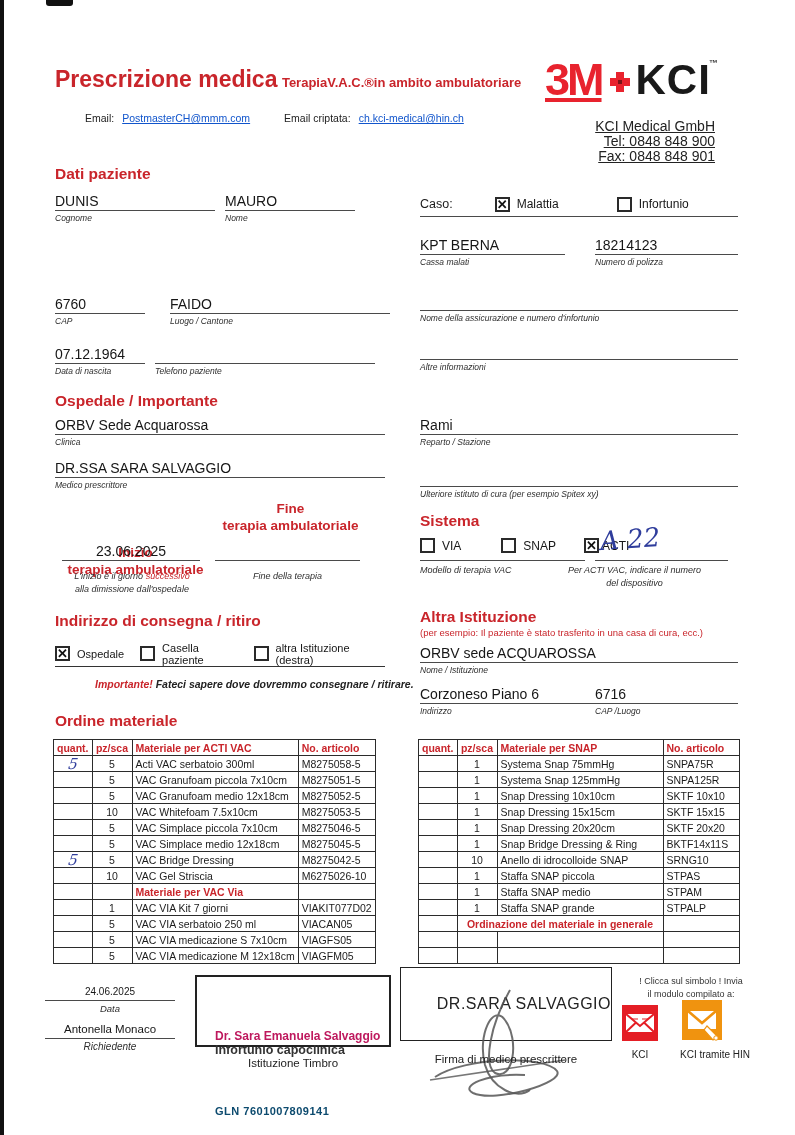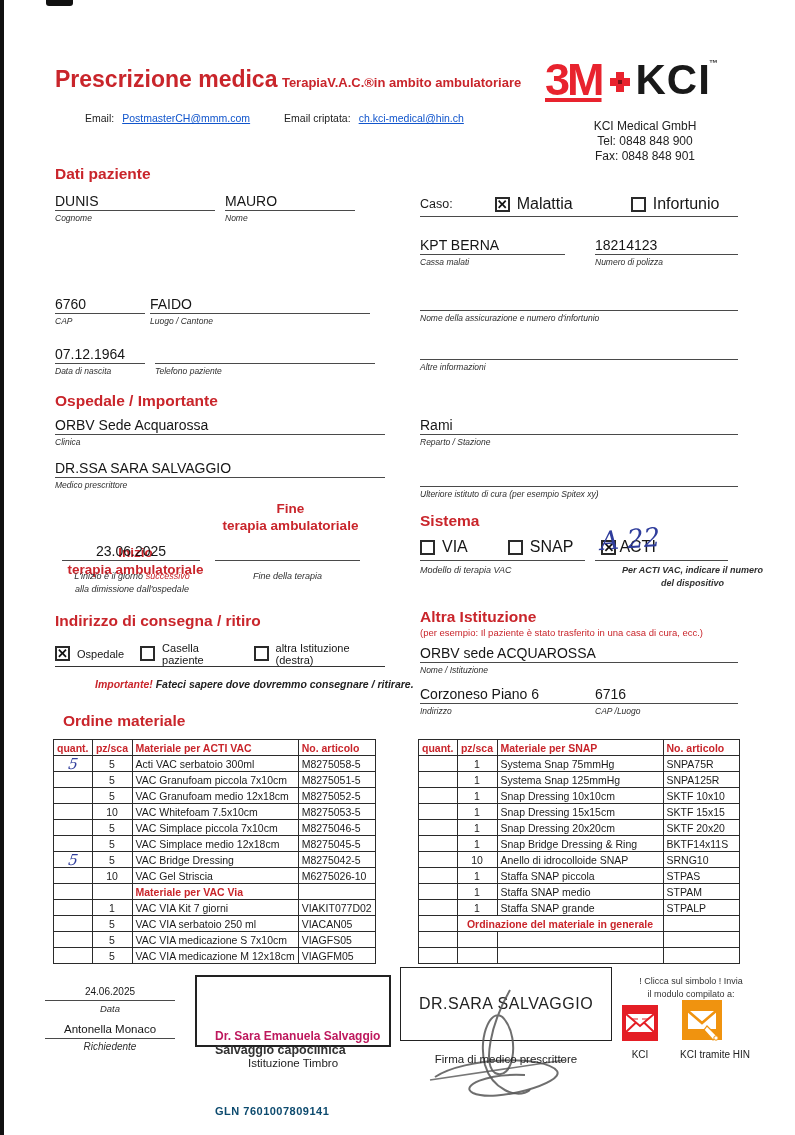--- a/index.html
+++ b/index.html
@@ -12,31 +12,31 @@
   }
   *{margin:0;padding:0;box-sizing:border-box;}
   body{background:#888;font-family:"Liberation Sans",sans-serif;}
   .page{position:relative;width:795px;height:1135px;background:#fff;color:var(--ink);overflow:hidden;margin:0 auto;}
   .abs{position:absolute;}
   .artifact{background:#111;}
   .title{font-size:23px;font-weight:bold;color:var(--red);}
   .subtitle{font-size:13px;font-weight:600;color:var(--red);}
   .small-link{color:var(--link);text-decoration:underline;font-size:10.5px;cursor:pointer;}
   .small-lbl{font-size:10.5px;color:#222;}
-  .company{font-size:12px;line-height:15px;color:#222;text-align:center;}
+  .company{font-size:14px;line-height:15px;color:#222;text-align:right;text-decoration:underline;}
   .logo-wrap{display:flex;align-items:center;}
   .logo-3m{font-size:45px;font-weight:800;color:var(--logo-red);letter-spacing:-3px;font-family:"Liberation Sans",sans-serif;text-decoration:underline;}
   .logo-kci{font-size:42px;font-weight:700;color:#191919;letter-spacing:1px;position:relative;}
   .logo-kci sup{font-size:9px;position:absolute;top:2px;right:-8px;color:#333;}
   .sec-h{font-size:15.5px;font-weight:bold;color:var(--red);}
   .field .value{font-size:14px;height:19px;line-height:19px;border-bottom:1px solid var(--line);white-space:nowrap;color:#161616;}
   .field .flabel{font-style:italic;font-size:8.5px;color:#2e2e2e;margin-top:2px;}
   .center{text-align:center;}
   .cb{width:15px;height:15px;border:2px solid #2a2a2a;display:inline-flex;align-items:center;justify-content:center;font-size:13px;font-weight:bold;color:#111;flex:0 0 auto;background:#fff;line-height:1;}
-  .cb-lbl{font-size:16px;color:#161616;margin-left:7px;}
+  .cb-lbl{font-size:12px;color:#161616;margin-left:7px;}
   .cb-row{display:flex;align-items:center;}
   .note-i{font-style:italic;font-size:9px;color:#2e2e2e;line-height:13px;}
   .red-head-2l{font-size:13.5px;font-weight:bold;color:var(--red);line-height:17px;text-align:center;}
   .hand-ink{font-family:"DejaVu Serif",serif;font-style:italic;color:var(--blue-ink);}
   .rule{border-top:1px solid var(--line);}
   table.mat{border-collapse:collapse;table-layout:fixed;font-size:10.5px;}
   table.mat th,table.mat td{border:1px solid #2b2b2b;height:16px;padding:0 3px;overflow:hidden;white-space:nowrap;line-height:14px;}
   table.mat th{color:var(--red);font-weight:bold;text-align:left;font-size:10.5px;}
   table.mat th.c0,table.mat th.c1{text-align:center;}
   table.mat td.c0,table.mat td.c1{text-align:center;}
@@ -44,21 +44,21 @@
   table.mat .c1{width:40px;}
   table.mat .c2{width:166px;}
   table.mat .c3{width:76px;}
   table.mat td.sec{color:var(--red);font-weight:bold;}
   table.mat td.sec-center{color:var(--red);font-weight:bold;text-align:center;}
   table.mat td.hand{font-family:"DejaVu Serif",serif;font-style:italic;color:var(--blue-ink);font-size:15px;transform:skewX(-8deg);}
   .stamp-box{border:2px solid #222;}
   .stamp-l1{font-size:12px;color:#be185d;font-weight:600;margin-top:42px;}
   .stamp-l2{font-size:12.5px;color:#333;font-weight:600;}
   .stamp-l3{font-size:11px;color:#0c4a6e;font-weight:bold;letter-spacing:0.5px;margin-top:48px;}
-  .sig-box{border:1.5px solid #222;display:flex;align-items:center;justify-content:center;}
+  .sig-box{border:1.5px solid #222;display:flex;align-items:center;justify-content:flex-end;}
   .sig-name{font-size:16px;color:#222;letter-spacing:0.5px;}
   .foot-lbl{font-size:11.5px;color:#222;text-align:center;}
   .send-note{font-size:9px;color:#333;line-height:13px;text-align:center;}
   .icon-lbl{font-size:10px;color:#222;text-align:center;}
 </style>
 </head>
 <body>
 
 <div class="page">
 
@@ -119,21 +119,21 @@
   </div>
   <div class="abs field" style="left:595px;top:236px;width:143px;">
     <div class="value">18214123</div>
     <div class="flabel">Numero di polizza</div>
   </div>
 
   <div class="abs field" style="left:55px;top:295px;width:90px;">
     <div class="value">6760</div>
     <div class="flabel">CAP</div>
   </div>
-  <div class="abs field" style="left:150px;top:295px;width:220px;">
+  <div class="abs field" style="left:170px;top:295px;width:220px;">
     <div class="value">FAIDO</div>
     <div class="flabel">Luogo / Cantone</div>
   </div>
 
   <div class="abs field" style="left:420px;top:292px;width:318px;">
     <div class="value"></div>
     <div class="flabel">Nome della assicurazione e numero d'infortunio</div>
   </div>
 
   <div class="abs field" style="left:55px;top:345px;width:90px;">
@@ -198,21 +198,21 @@
     <span class="cb-lbl">VIA</span>
     <span class="cb" style="margin-left:40px;"></span>
     <span class="cb-lbl">SNAP</span>
     <span class="cb checked" style="margin-left:28px;">✕</span>
     <span class="cb-lbl" style="margin-left:3px;">ACTI</span>
   </div>
   <div class="abs hand-ink" style="left:600px;top:524px;font-size:26px;transform:rotate(-4deg);">A 22</div>
   <div class="abs rule" style="left:420px;top:560px;width:165px;"></div>
   <div class="abs rule" style="left:595px;top:560px;width:133px;"></div>
   <div class="abs note-i" style="left:420px;top:564px;">Modello di terapia VAC</div>
-  <div class="abs note-i center" style="left:614px;top:564px;width:157px;font-weight:bold;">
+  <div class="abs note-i center" style="left:556px;top:564px;width:157px;">
     <span>Per ACTI VAC, indicare il numero</span><br>
     <span>del dispositivo</span>
   </div>
 
   <div class="abs sec-h" style="left:55px;top:612px;">Indirizzo di consegna / ritiro</div>
   <div class="abs cb-row" style="left:55px;top:641px;width:330px;height:26px;border-bottom:1.5px solid #333;">
     <span class="cb checked">✕</span>
     <span class="cb-lbl" style="font-size:11px;">Ospedale</span>
     <span class="cb" style="margin-left:16px;"></span>
     <span class="cb-lbl" style="font-size:11px;">Casella paziente</span>
@@ -232,21 +232,21 @@
   </div>
   <div class="abs field" style="left:420px;top:685px;width:175px;">
     <div class="value">Corzoneso Piano 6</div>
     <div class="flabel">Indirizzo</div>
   </div>
   <div class="abs field" style="left:595px;top:685px;width:143px;">
     <div class="value">6716</div>
     <div class="flabel">CAP /Luogo</div>
   </div>
 
-  <div class="abs sec-h" style="left:55px;top:712px;margin-left:8px;">Ordine materiale</div>
+  <div class="abs sec-h" style="left:55px;top:712px;">Ordine materiale</div>
 
   <table class="mat abs" style="left:53px;top:739px;">
       <thead>
         <tr>
           <th class="c0">quant.</th>
           <th class="c1">pz/sca</th>
           <th class="c2">Materiale per ACTI VAC</th>
           <th class="c3">No. articolo</th>
         </tr>
       </thead>
@@ -425,21 +425,21 @@
     <div class="value center" style="font-size:10px;">24.06.2025</div>
     <div class="flabel center" style="font-size:9.5px;">Data</div>
   </div>
   <div class="abs field center" style="left:45px;top:1020px;width:130px;">
     <div class="value center" style="font-size:11.5px;">Antonella Monaco</div>
     <div class="flabel center" style="font-size:10px;">Richiedente</div>
   </div>
 
   <div class="abs stamp-box" style="left:195px;top:975px;width:196px;height:72px;padding:10px 0 0 18px;">
     <div class="stamp-l1">Dr. Sara Emanuela Salvaggio</div>
-    <div class="stamp-l2">Salvaggio capoclinica</div>
+    <div class="stamp-l2">Infortunio capoclinica</div>
     <div class="stamp-l3">GLN 7601007809141</div>
   </div>
   <div class="abs foot-lbl" style="left:195px;top:1057px;width:196px;">Istituzione Timbro</div>
 
   <div class="abs sig-box" style="left:400px;top:967px;width:212px;height:74px;">
     <span class="sig-name">DR.SARA SALVAGGIO</span>
   </div>
   <svg class="abs" style="left:425px;top:985px;pointer-events:none;" width="170" height="125" viewBox="0 0 170 125">
     <path d="M85,5 C65,40 58,80 70,88 C88,97 95,55 80,35 C68,18 52,50 60,80 C67,104 92,115 105,105" fill="none" stroke="#555" stroke-width="2" opacity="0.85"></path>
     <path d="M10,92 C40,72 120,70 132,86 C140,98 70,118 48,108 C34,101 62,88 100,90" fill="none" stroke="#555" stroke-width="2" opacity="0.85"></path>

